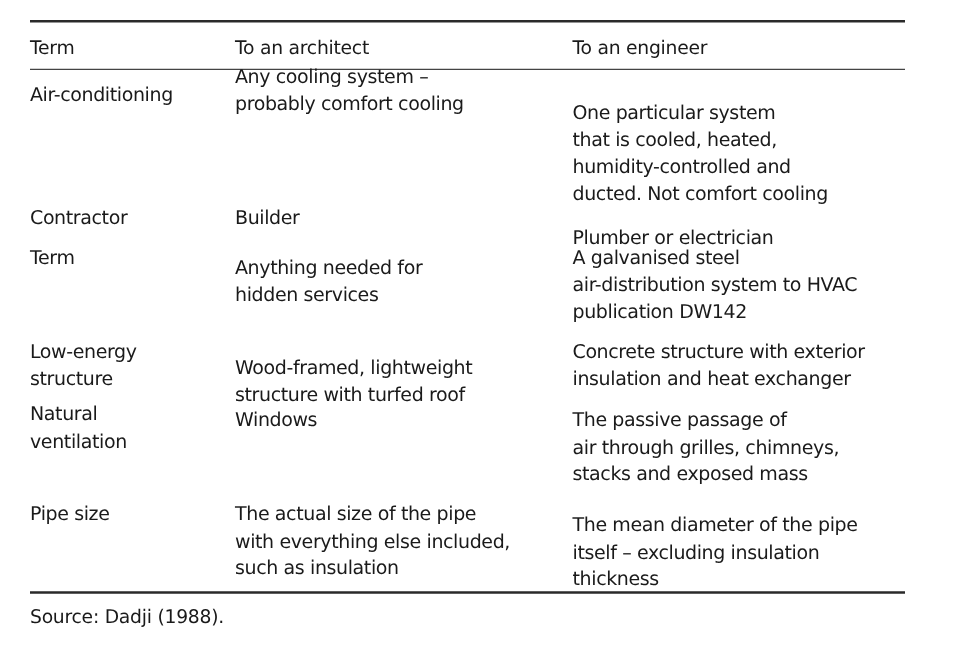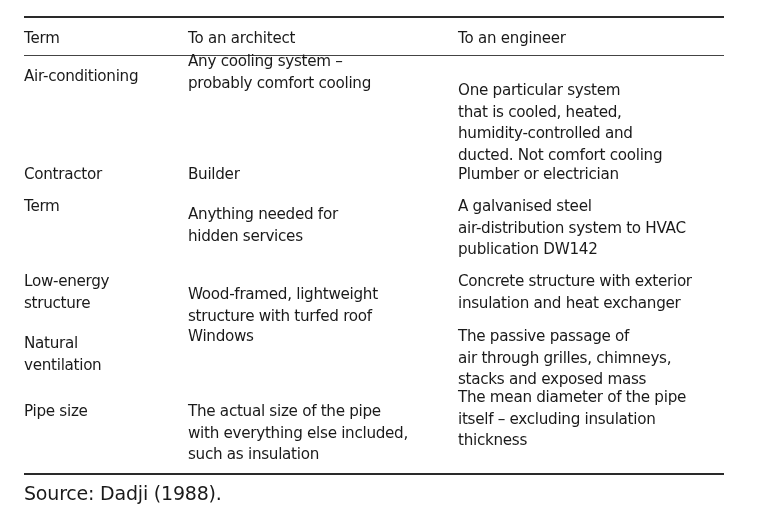--- a/index.html
+++ b/index.html
@@ -40,21 +40,21 @@
       position: absolute;
       font-size: 15.2px;
       line-height: 21.5px;
       letter-spacing: -0.3px;
       white-space: pre-line;
     }
     .source {
       position: absolute;
       left: 24px;
       top: 484px;
-      font-size: 19px;
+      font-size: 15px;
       line-height: 18px;
       letter-spacing: -0.2px;
     }
   </style>
 </head>
 <body>
 
 <div>
   <div class="rule top"></div>
 
@@ -70,21 +70,21 @@
 probably comfort cooling</div>
     <div class="cell c2" style="top:80px">One particular system
 that is cooled, heated,
 humidity-controlled and
 ducted. Not comfort cooling</div>
   </div>
 
   <div>
     <div class="cell c0" style="top:164px">Contractor</div>
     <div class="cell c1" style="top:164px">Builder</div>
-    <div class="cell c2" style="top:164px">Plumber or electrician</div>
+    <div class="cell c2" style="top:180px">Plumber or electrician</div>
   </div>
 
   <div>
     <div class="cell c0" style="top:196px">Term</div>
     <div class="cell c1" style="top:204px">Anything needed for
 hidden services</div>
     <div class="cell c2" style="top:196px">A galvanised steel
 air-distribution system to HVAC
 publication DW142</div>
   </div>
@@ -92,34 +92,34 @@
   <div>
     <div class="cell c0" style="top:271px">Low-energy
 structure</div>
     <div class="cell c1" style="top:284px">Wood-framed, lightweight
 structure with turfed roof</div>
     <div class="cell c2" style="top:271px">Concrete structure with exterior
 insulation and heat exchanger</div>
   </div>
 
   <div>
-    <div class="cell c0" style="top:333px">Natural
+    <div class="cell c0" style="top:321px">Natural
 ventilation</div>
     <div class="cell c1" style="top:326px">Windows</div>
     <div class="cell c2" style="top:326px">The passive passage of
 air through grilles, chimneys,
 stacks and exposed mass</div>
   </div>
 
   <div>
     <div class="cell c0" style="top:401px">Pipe size</div>
     <div class="cell c1" style="top:401px">The actual size of the pipe
 with everything else included,
 such as insulation</div>
-    <div class="cell c2" style="top:387px">The mean diameter of the pipe
+    <div class="cell c2" style="top:410px">The mean diameter of the pipe
 itself – excluding insulation
 thickness</div>
   </div>
 
   <div class="rule bottom"></div>
 </div>
 
 <div class="source">Source:  Dadji (1988).</div>
 
 </body></html>

